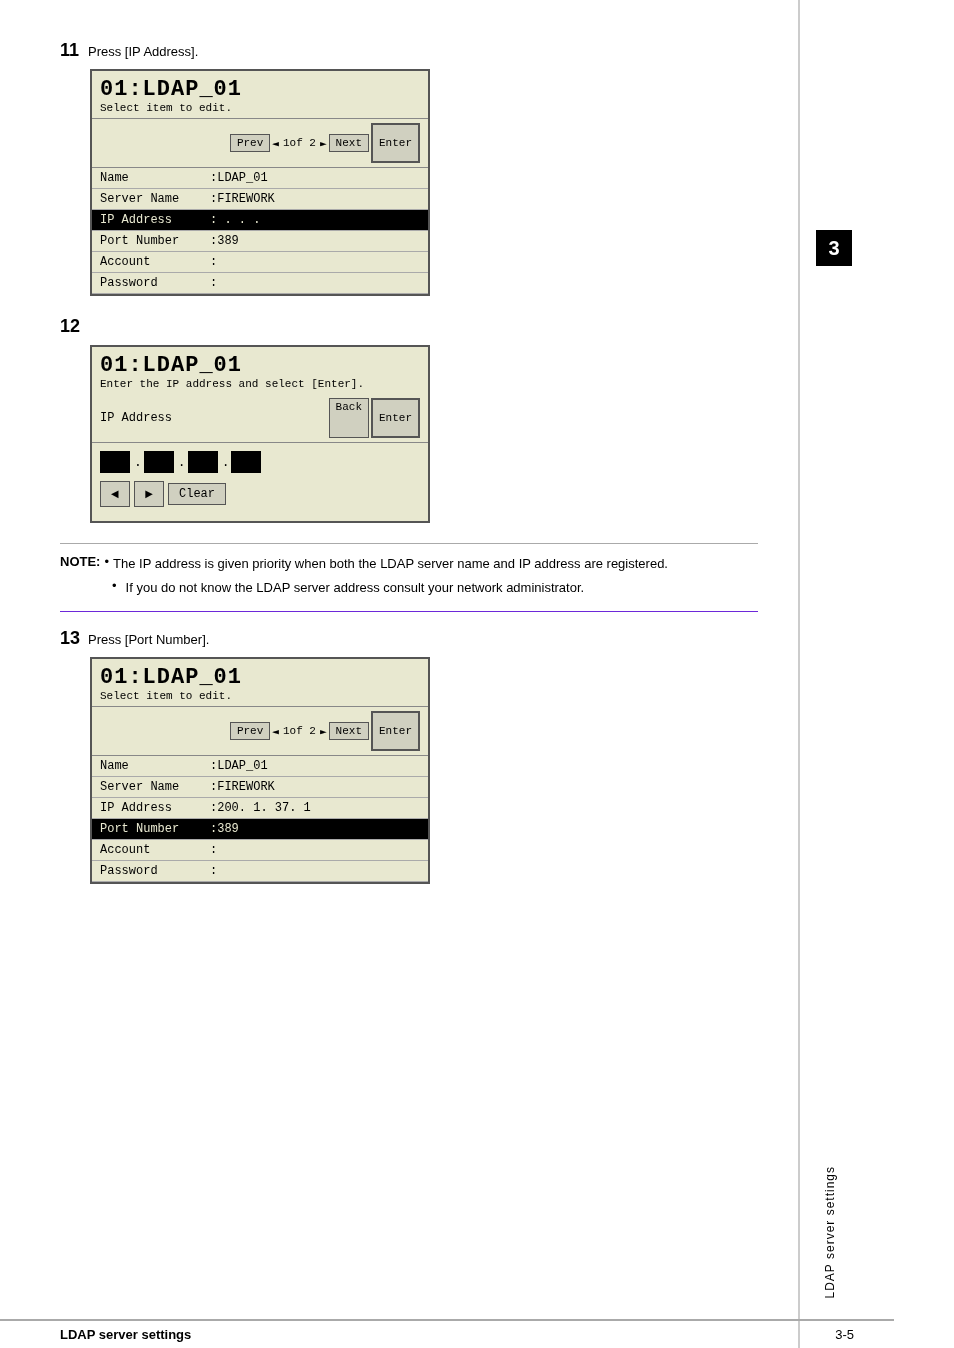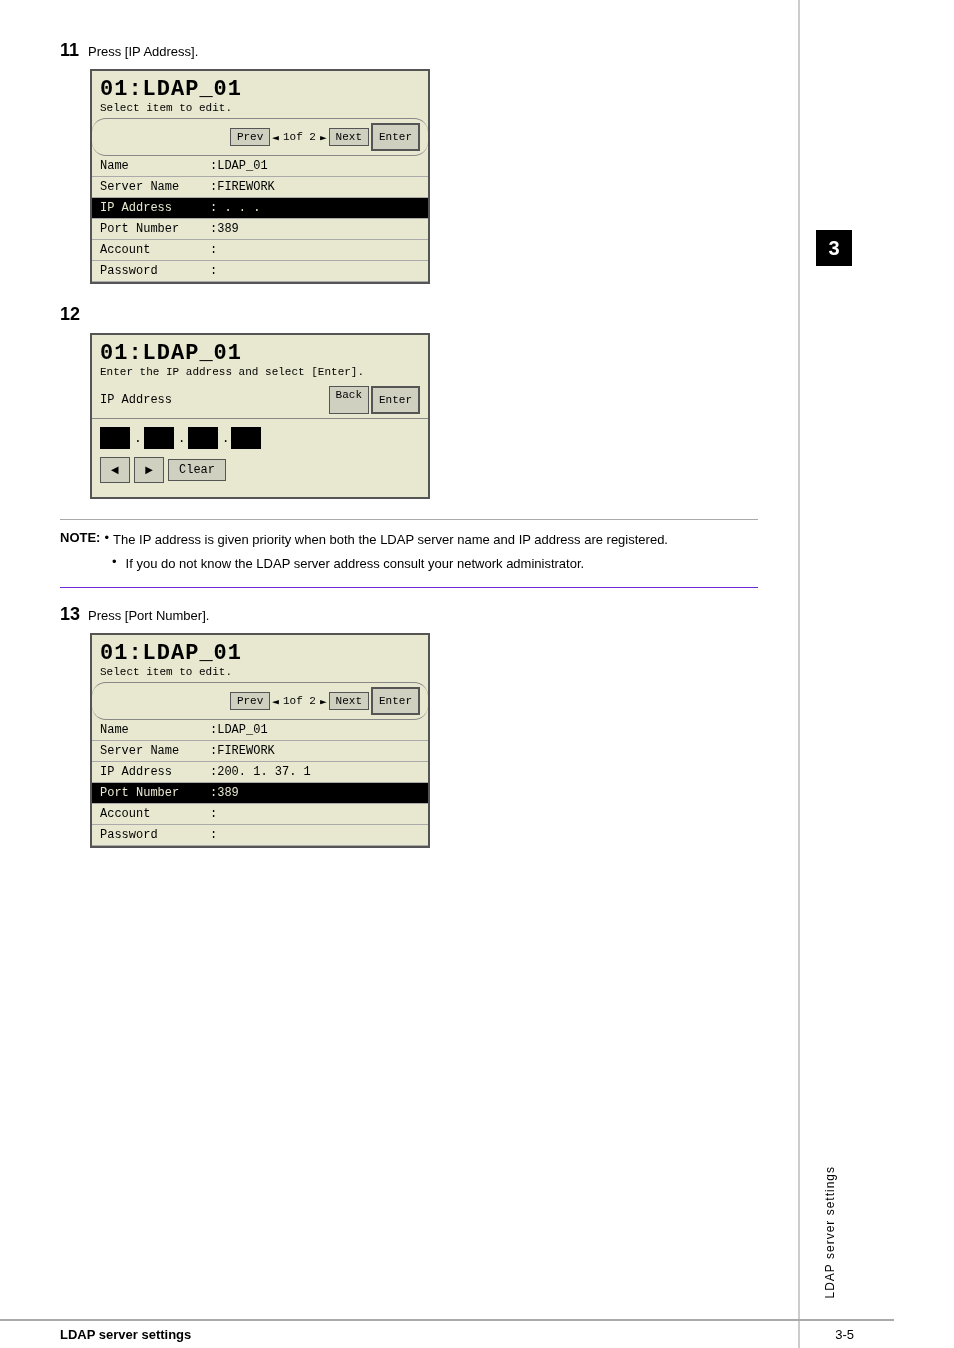--- a/index.html
+++ b/index.html
@@ -89,37 +89,36 @@
     }
 
     .lcd-nav-row {
       display: flex;
       align-items: center;
       padding: 4px 8px;
       border-top: 1px solid #888;
       border-bottom: 1px solid #888;
       gap: 2px;
       justify-content: flex-end;
-      border-radius: 14px;
     }
 
     .lcd-btn {
       border: 1px solid #555;
       background: #d0d0c0;
       padding: 2px 6px;
       font-size: 11px;
       font-family: 'Courier New', monospace;
       cursor: pointer;
       display: inline-block;
     }
 
     .lcd-btn-enter {
       border: 2px solid #555;
       background: #d0d0c0;
-      padding: 6px 6px;
+      padding: 12px 6px;
       font-size: 11px;
       font-family: 'Courier New', monospace;
       cursor: pointer;
       display: inline-block;
     }
 
     .lcd-page-info {
       font-size: 11px;
       font-family: 'Courier New', monospace;
       margin: 0 2px;

